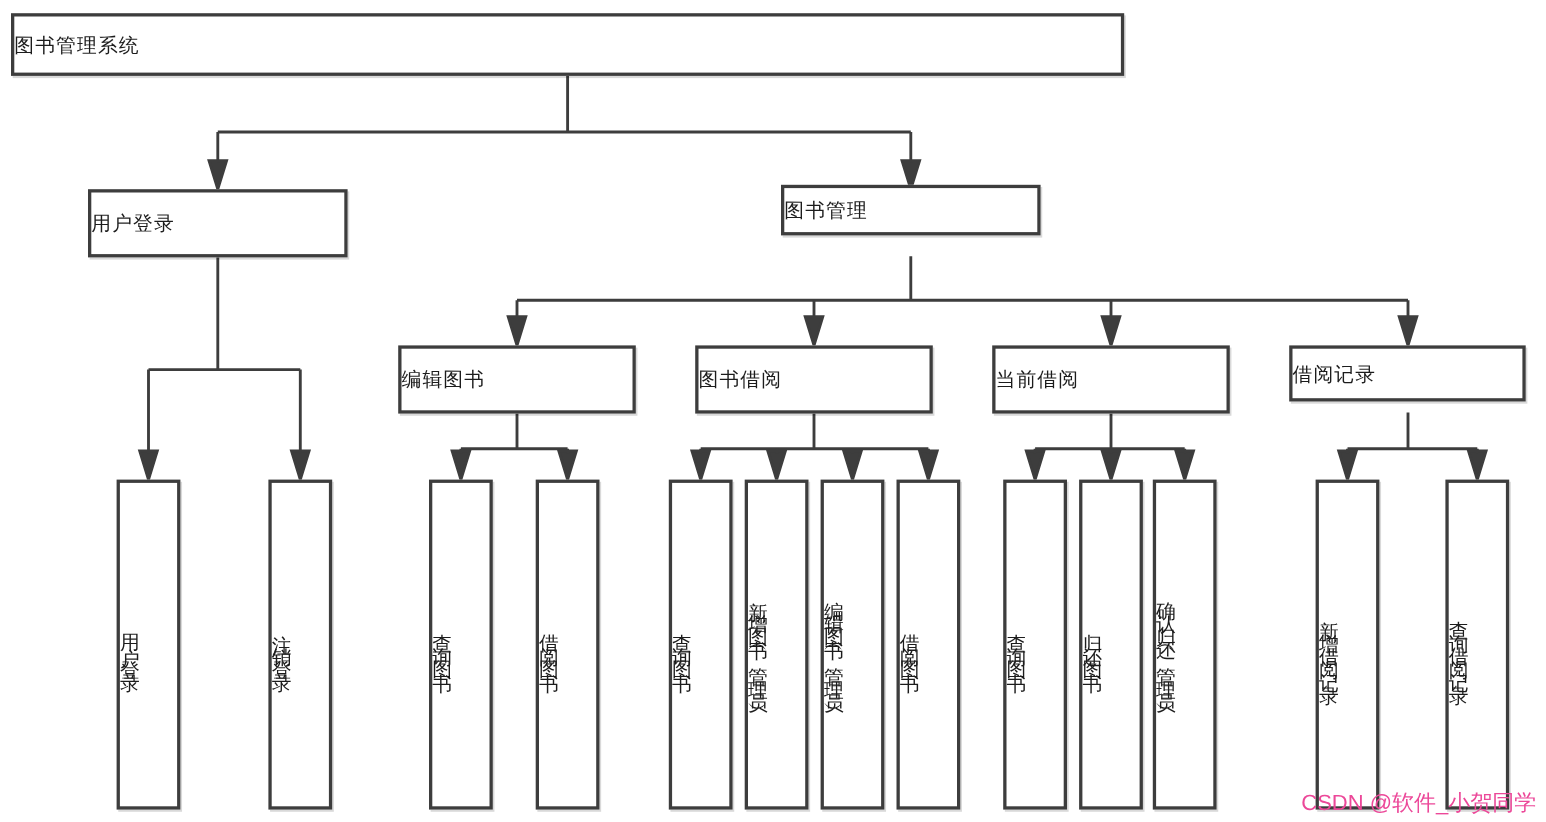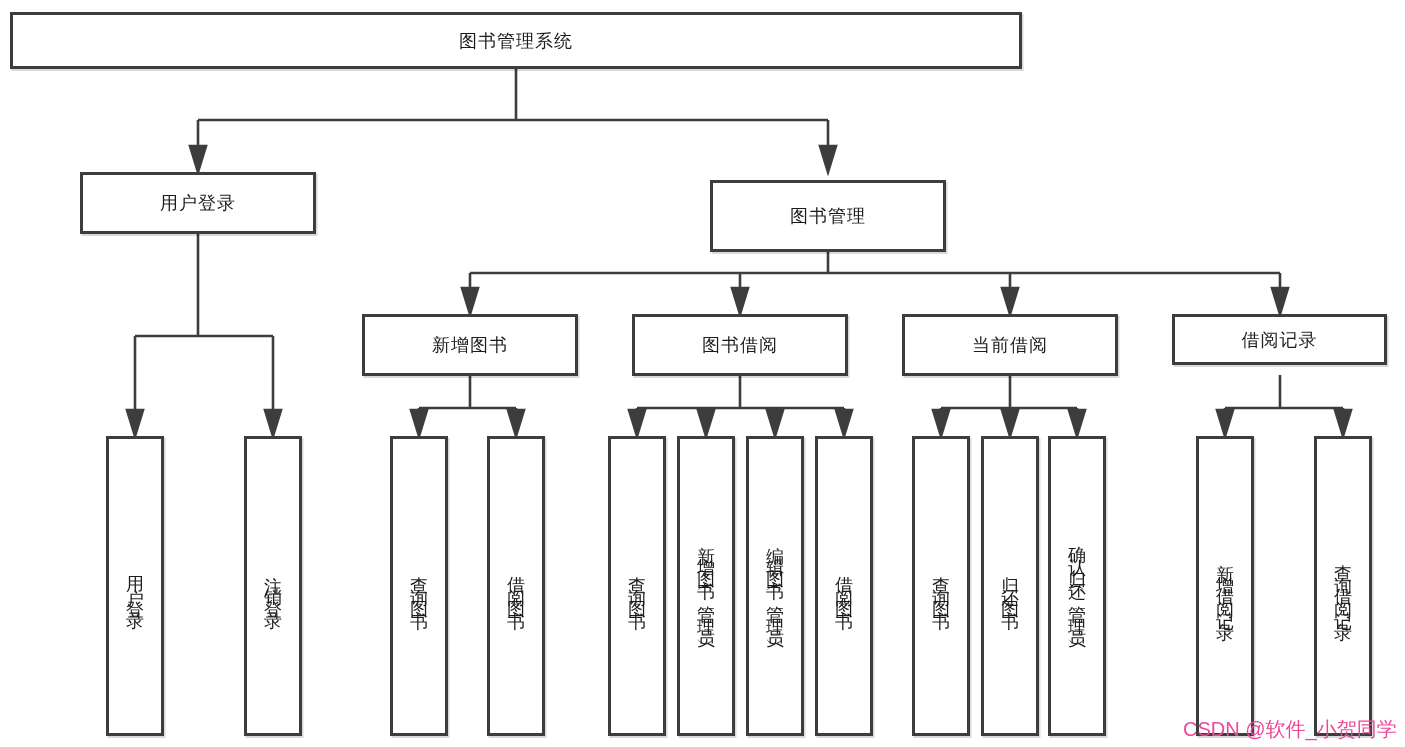--- a/index.html
+++ b/index.html
@@ -3,21 +3,21 @@
 <meta charset="utf-8">
 <style>
   html,body{margin:0;padding:0;background:#ffffff;}
   .canvas{
     position:relative;width:1405px;height:747px;background:#ffffff;
     font-family:"Liberation Sans","DejaVu Sans",sans-serif;overflow:hidden;
   }
   svg.wires{position:absolute;left:0;top:0;z-index:1;}
   .node{
     position:absolute;box-sizing:border-box;background:#ffffff;
-    border:3px solid #3d3d3d;display:flex;align-items:center;justify-content:center;
+    border:3px solid #3d3d3d;display:flex;align-items:center;justify-content:flex-start;
     color:#1c1c1c;font-size:18px;letter-spacing:1px;z-index:2;
     box-shadow:1.5px 2px 0 rgba(0,0,0,0.15);
   }
   .leaf{width:58px;top:436px;height:300px;}
   .leaf .vtext{
     writing-mode:vertical-rl;text-orientation:mixed;
     letter-spacing:12px;line-height:1;white-space:nowrap;
   }
   .watermark{
     position:absolute;left:1183px;top:716px;width:212px;
@@ -52,26 +52,26 @@
       <path d="M1343 408 V412 M1335 410 L1351 410 L1343 436 Z" fill="#3d3d3d" stroke="#3d3d3d" stroke-width="2.6"></path>
     </svg>
 
   <div class="node" style="left:10px;top:12px;width:1012px;height:57px">
     <span>图书管理系统</span>
   </div>
 
   <div class="node" style="left:80px;top:172px;width:236px;height:62px">
     <span>用户登录</span>
   </div>
-  <div class="node" style="left:710px;top:180px;width:236px;height:72px">
+  <div class="node" style="left:710px;top:168px;width:236px;height:46px">
     <span>图书管理</span>
   </div>
 
   <div class="node" style="left:362px;top:314px;width:216px;height:62px">
-    <span>新增图书</span>
+    <span>编辑图书</span>
   </div>
   <div class="node" style="left:902px;top:314px;width:216px;height:62px">
     <span>当前借阅</span>
   </div>
   <div class="node" style="left:632px;top:314px;width:216px;height:62px">
     <span>图书借阅</span>
   </div>
   <div class="node" style="left:1172px;top:314px;width:215px;height:51px">
     <span>借阅记录</span>
   </div>

